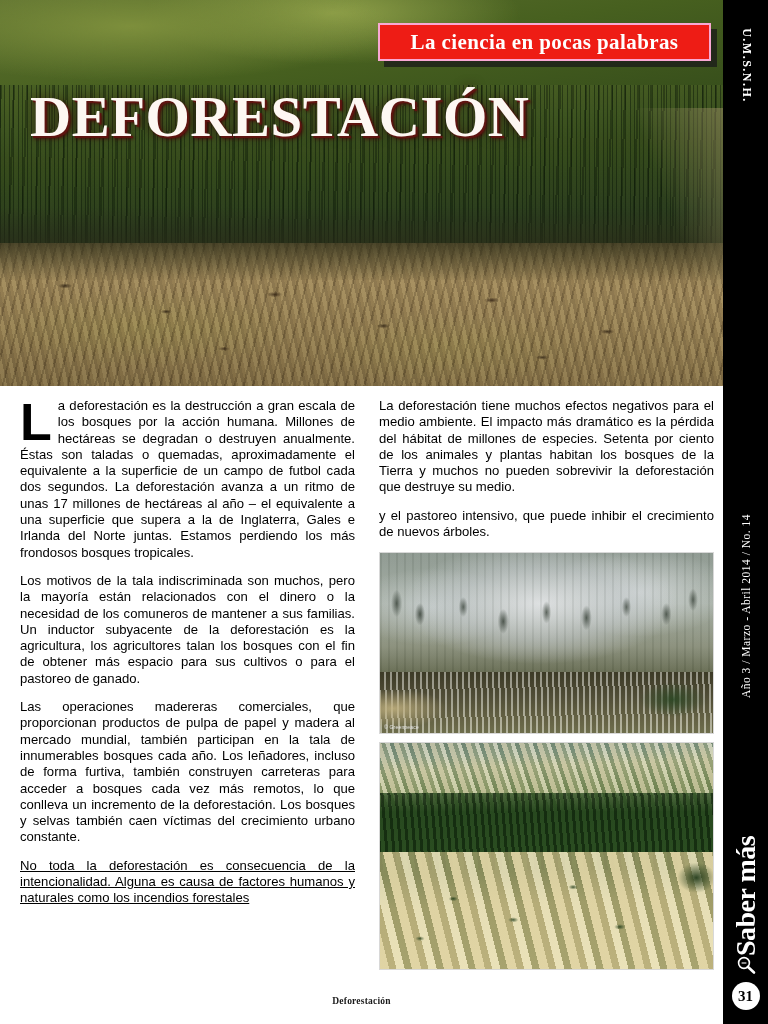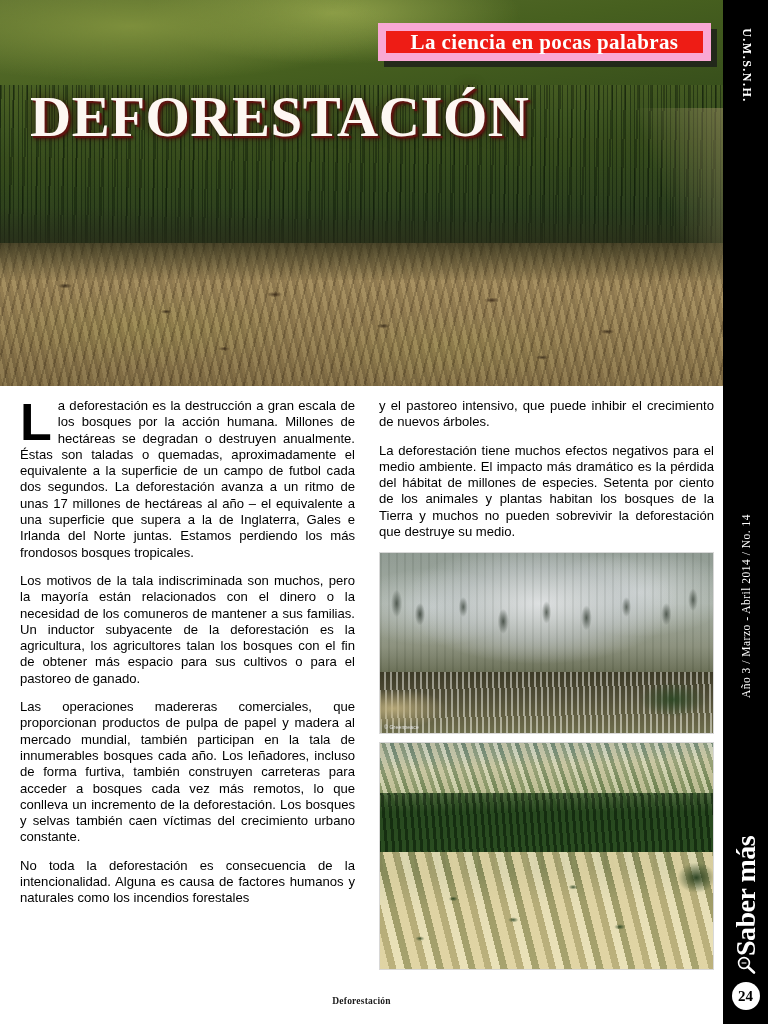--- a/index.html
+++ b/index.html
@@ -91,21 +91,21 @@
   }
   .banner-shadow {
     position: absolute; left: 6px; top: 6px;
     width: 333px; height: 38px;
     background: rgba(25,25,25,0.75);
   }
   .banner {
     position: absolute; left: 0; top: 0;
     width: 333px; height: 38px;
     background: #ee1c15;
-    border: 8px solid #f9a8d4;
+    border: 2px solid #f9a8d4;
     display: flex; align-items: center; justify-content: center;
   }
   .banner-text {
     font-family: "Liberation Serif", serif;
     font-weight: bold;
     font-size: 21px;
     color: #ffffff;
     letter-spacing: 0.4px;
     white-space: nowrap;
   }
@@ -209,21 +209,21 @@
   }
   .col { width: 335px; }
   .col p {
     font-family: "Liberation Sans", sans-serif;
     font-size: 13.1px;
     line-height: 16.3px;
     color: #000000;
     text-align: justify;
     margin-bottom: 12px;
   }
-  .col p:last-child { margin-bottom: 14px; }
+  .col p:last-child { margin-bottom: 14px; text-decoration: underline; }
 
   .dropcap-para { position: relative; }
   .dropcap {
     float: left;
     font-family: "Liberation Sans", sans-serif;
     font-weight: bold;
     font-size: 52px;
     line-height: 42px;
     color: #000000;
     padding: 2px 6px 0 0;
@@ -362,35 +362,35 @@
     <div class="umsnh">U.M.S.N.H.</div>
     <div class="sb-issue">Año 3 / Marzo - Abril 2014 / No. 14</div>
     <div class="sb-brand">Saber más</div>
     <div class="sb-logo-icon">
       <svg viewBox="0 0 20 20" width="20" height="20" aria-hidden="true">
         <circle cx="8" cy="8" r="5.4" fill="none" stroke="#ffffff" stroke-width="1.6"></circle>
         <line x1="11.8" y1="11.8" x2="18" y2="17.5" stroke="#ffffff" stroke-width="2.6" stroke-linecap="round"></line>
         <line x1="5.6" y1="8" x2="10.4" y2="8" stroke="#ffffff" stroke-width="1.1"></line>
       </svg>
     </div>
-    <div class="page-num">24</div>
+    <div class="page-num">31</div>
   </div>
 
   <div class="cols">
 
     <div class="col">
       <p class="dropcap-para"><span class="dropcap">L</span><span>a deforestación es la destrucción a gran escala de los bosques por la acción humana. Millones de hectáreas se degradan o destruyen anualmente. Éstas son taladas o quemadas, aproximadamente el equivalente a la superficie de un campo de futbol cada dos segundos. La deforestación avanza a un ritmo de unas 17 millones de hectáreas al año – el equivalente a una superficie que supera a la de Inglaterra, Gales e Irlanda del Norte juntas. Estamos perdiendo los más frondosos bosques tropicales.</span></p>
       <p>Los motivos de la tala indiscriminada son muchos, pero la mayoría están relacionados con el dinero o la necesidad de los comuneros de mantener a sus familias. Un inductor subyacente de la deforestación es la agricultura, los agricultores talan los bosques con el fin de obtener más espacio para sus cultivos o para el pastoreo de ganado.</p>
       <p>Las operaciones madereras comerciales, que proporcionan productos de pulpa de papel y madera al mercado mundial, también participan en la tala de innumerables bosques cada año. Los leñadores, incluso de forma furtiva, también construyen carreteras para acceder a bosques cada vez más remotos, lo que conlleva un incremento de la deforestación. Los bosques y selvas también caen víctimas del crecimiento urbano constante.</p>
       <p>No toda la deforestación es consecuencia de la intencionalidad. Alguna es causa de factores humanos y naturales como los incendios forestales</p>
     </div>
 
     <div class="col">
+      <p>La deforestación tiene muchos efectos negativos para el medio ambiente. El impacto más dramático es la pérdida del hábitat de millones de especies. Setenta por ciento de los animales y plantas habitan los bosques de la Tierra y muchos no pueden sobrevivir la deforestación que destruye su medio.</p>
       <p>y el pastoreo intensivo, que puede inhibir el crecimiento de nuevos árboles.</p>
-      <p>La deforestación tiene muchos efectos negativos para el medio ambiente. El impacto más dramático es la pérdida del hábitat de millones de especies. Setenta por ciento de los animales y plantas habitan los bosques de la Tierra y muchos no pueden sobrevivir la deforestación que destruye su medio.</p>
 
       <div class="photo photo-fire">
         <div class="ph-bg"></div>
         <div class="ph-trees"></div>
         <div class="ph-ground"></div>
         <div class="ph-credit">© Greenpeace</div>
       </div>
 
       <div class="photo photo-fields">
         <div class="ph-bg"></div>

